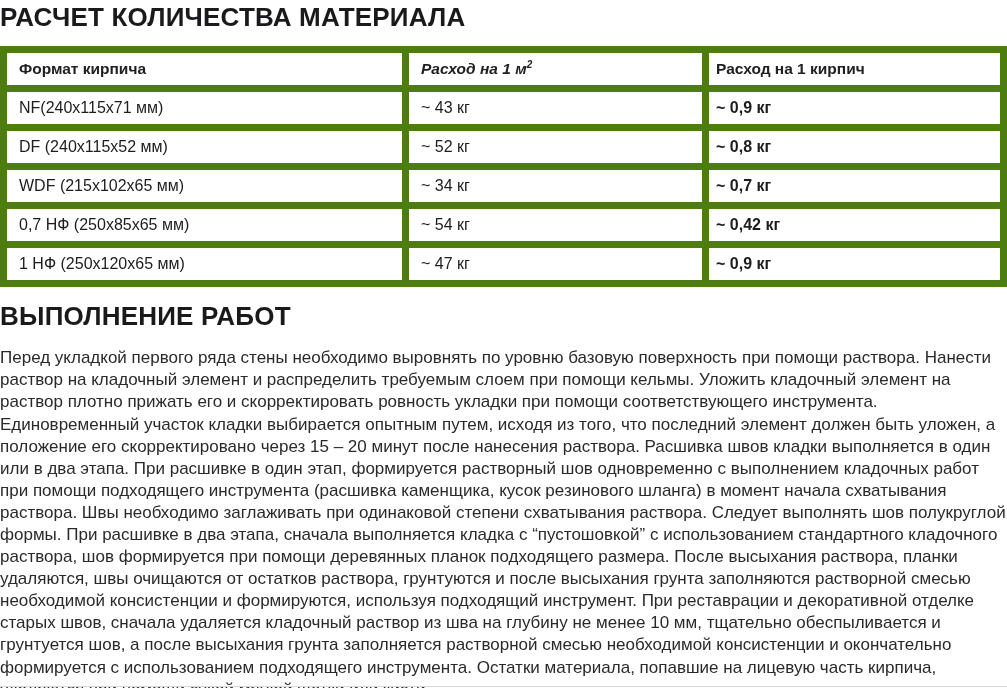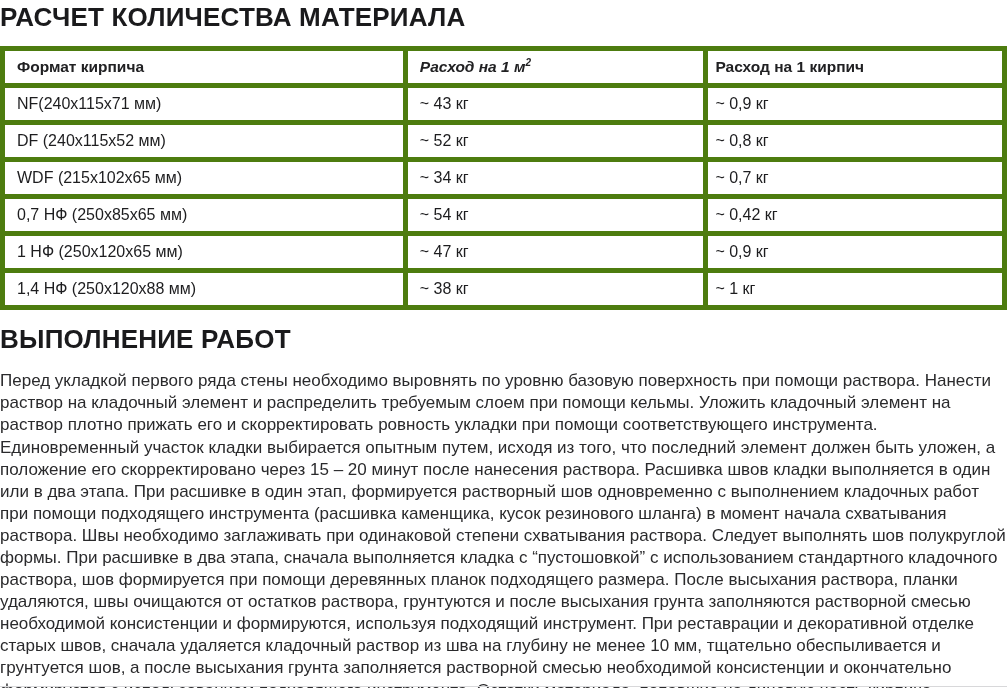--- a/index.html
+++ b/index.html
@@ -35,21 +35,21 @@
     width: 100%;
     border-collapse: collapse;
     table-layout: fixed;
     margin-top: 14px;
   }
   table.consumption col.c1 { width: 40.2%; }
   table.consumption col.c2 { width: 30.0%; }
   table.consumption col.c3 { width: 29.8%; }
   table.consumption th,
   table.consumption td {
-    border: 5px solid #4d7c0f;
+    border: 7px solid #4d7c0f;
     font-size: 16px;
     padding: 6px 12px;
     height: 20px;
     vertical-align: middle;
     white-space: nowrap;
     overflow: hidden;
   }
   table.consumption thead th {
     font-size: 15.5px;
     font-weight: 700;
@@ -61,20 +61,21 @@
     font-style: italic;
   }
   table.consumption td.col-m2 {
     text-align: left;
     padding-right: 10px;
     margin-top: 48px;
   }
   table.consumption td.col-brick {
     text-align: left;
     padding-left: 7px;
+    font-weight: bold;
   }
   table.consumption thead th.col-brick-head {
     padding-left: 7px;
   }
   sup.sq {
     font-size: 10px;
     vertical-align: super;
     line-height: 0;
   }
   .body-text {
@@ -138,25 +139,20 @@
       <tr>
         <td>0,7 НФ (250x85x65 мм)</td>
         <td class="col-m2">~ 54 кг</td>
         <td class="col-brick">~ 0,42 кг</td>
       </tr>
       <tr>
         <td>1 НФ (250x120x65 мм)</td>
         <td class="col-m2">~ 47 кг</td>
         <td class="col-brick">~ 0,9 кг</td>
       </tr>
-      <tr>
-        <td>1,4 НФ (250x120x88 мм)</td>
-        <td class="col-m2">~ 38 кг</td>
-        <td class="col-brick">~ 1 кг</td>
-      </tr>
     </tbody>
   </table>
 
   <h1 class="section-title title-second">ВЫПОЛНЕНИЕ РАБОТ</h1>
 
   <p class="body-text">Перед укладкой первого ряда стены необходимо выровнять по уровню базовую поверхность при помощи раствора. Нанести раствор на кладочный элемент и распределить требуемым слоем при помощи кельмы. Уложить кладочный элемент на раствор плотно прижать его и скорректировать ровность укладки при помощи соответствующего инструмента. Единовременный участок кладки выбирается опытным путем, исходя из того, что последний элемент должен быть уложен, а положение его скорректировано через 15 – 20 минут после нанесения раствора. Расшивка швов кладки выполняется в один или в два этапа. При расшивке в один этап, формируется растворный шов одновременно с выполнением кладочных работ при помощи подходящего инструмента (расшивка каменщика, кусок резинового шланга) в момент начала схватывания раствора. Швы необходимо заглаживать при одинаковой степени схватывания раствора. Следует выполнять шов полукруглой формы. При расшивке в два этапа, сначала выполняется кладка с “пустошовкой” с использованием стандартного кладочного раствора, шов формируется при помощи деревянных планок подходящего размера. После высыхания раствора, планки удаляются, швы очищаются от остатков раствора, грунтуются и после высыхания грунта заполняются растворной смесью необходимой консистенции и формируются, используя подходящий инструмент. При реставрации и декоративной отделке старых швов, сначала удаляется кладочный раствор из шва на глубину не менее 10 мм, тщательно обеспыливается и грунтуется шов, а после высыхания грунта заполняется растворной смесью необходимой консистенции и окончательно формируется с использованием подходящего инструмента. Остатки материала, попавшие на лицевую часть кирпича, удаляются при помощи сухой мягкой щетки или кисти.</p>
 
   <div class="bottom-divider"></div>
 
 </div>

